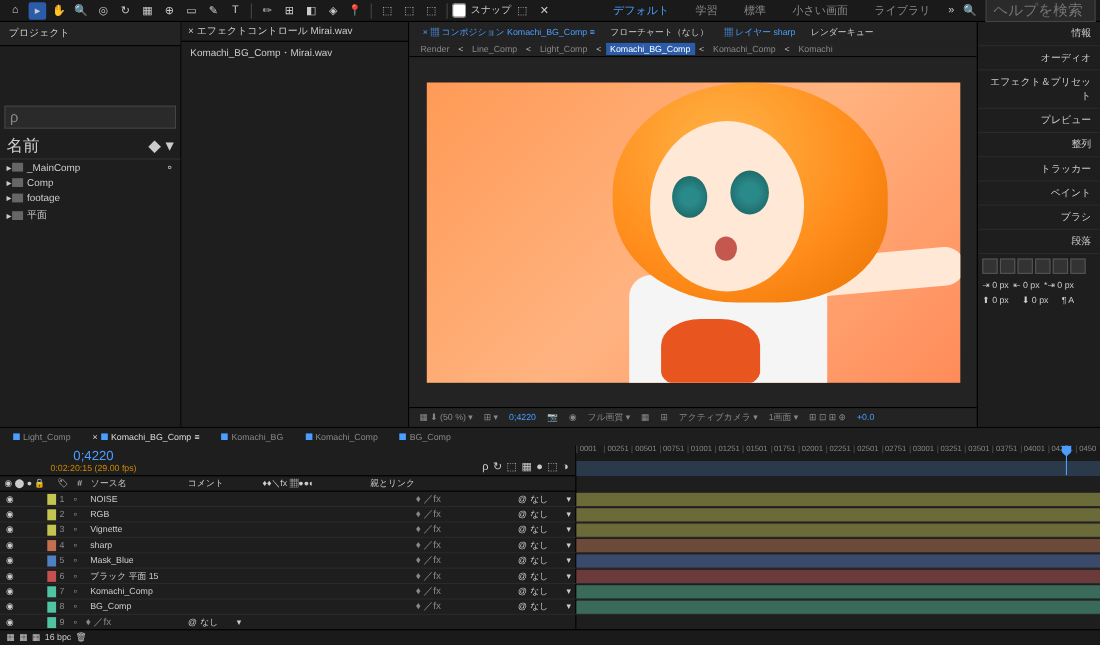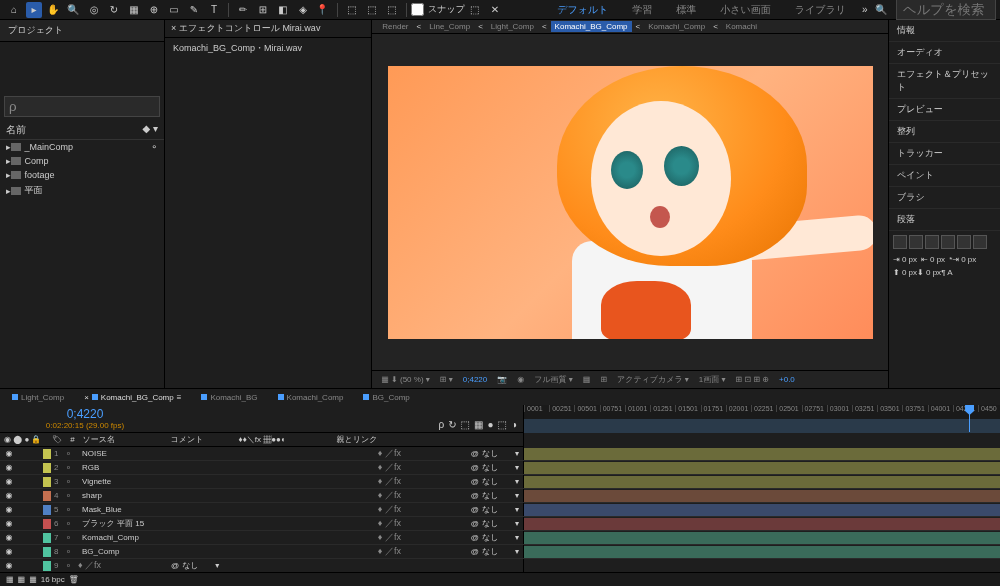--- a/index.html
+++ b/index.html
@@ -9,21 +9,21 @@
 .tool-icon.active { background: #2a5caa; border-radius: 2px; }
 .divider { width: 1px; height: 14px; background: #444; margin: 0 4px; }
 .top-right { margin-left: auto; display: flex; align-items: center; gap: 8px; }
 .workspace-tab { padding: 2px 8px; color: #888; cursor: pointer; }
 .workspace-tab.active { color: #4a9eff; }
 .search-box { background: #2a2a2a; border: 1px solid #444; padding: 2px 6px; color: #888; width: 100px; }
 .main-area { display: flex; height: 368px; }
 .left-panel { width: 165px; background: #1e1e1e; border-right: 1px solid #000; display: flex; flex-direction: column; }
 .panel-tab { padding: 4px 8px; background: #232323; border-bottom: 1px solid #000; font-size: 9px; }
 .panel-search { margin: 4px; padding: 2px 4px; background: #2a2a2a; border: 1px solid #444; color: #888; }
-.project-header { display: flex; padding: 2px 6px; border-bottom: 1px solid #333; font-size: 10px; }
+.project-header { display: flex; padding: 2px 6px; border-bottom: 1px solid #333; font-size: 15px; }
 .project-item { display: flex; align-items: center; padding: 2px 6px; font-size: 9px; cursor: pointer; }
 .folder-icon { width: 10px; height: 8px; background: #666; margin-right: 4px; }
 .center-panel { flex: 1; background: #1e1e1e; display: flex; flex-direction: column; }
 .center-tabs { height: 18px; display: flex; align-items: center; padding: 0 6px; font-size: 9px; gap: 12px; border-bottom: 1px solid #000; }
 .comp-tabs { height: 18px; display: flex; align-items: center; padding: 0 6px; font-size: 8px; gap: 2px; background: #232323; }
 .comp-tab { padding: 2px 6px; color: #4a9eff; }
 .breadcrumb { height: 14px; display: flex; align-items: center; padding: 0 6px; font-size: 8px; gap: 4px; background: #232323; border-bottom: 1px solid #000; }
 .bc-item { padding: 1px 4px; color: #888; }
 .bc-item.active { background: #2a5caa; color: #fff; }
 .viewer { flex: 1; display: flex; align-items: center; justify-content: center; background: #232323; padding: 12px; }
@@ -31,21 +31,21 @@
 .char-hair { position: absolute; top: 0; left: 35%; width: 250px; height: 200px; background: radial-gradient(ellipse at 40% 30%, #ffb347 0%, #ff8c1a 60%, #e67300 100%); border-radius: 50% 50% 40% 45%; }
 .char-face { position: absolute; top: 35px; left: 42%; width: 140px; height: 155px; background: #ffe8d6; border-radius: 50%; }
 .char-eye1 { position: absolute; top: 85px; left: 46%; width: 32px; height: 38px; background: radial-gradient(circle, #2a8a8a 30%, #1a5a5a 100%); border-radius: 50%; }
 .char-eye2 { position: absolute; top: 80px; left: 57%; width: 35px; height: 40px; background: radial-gradient(circle, #2a8a8a 30%, #1a5a5a 100%); border-radius: 50%; }
 .char-mouth { position: absolute; top: 140px; left: 54%; width: 20px; height: 22px; background: #c4574e; border-radius: 50%; }
 .char-body { position: absolute; top: 175px; left: 38%; width: 180px; height: 120px; background: #f5f5f5; border-radius: 20px 20px 0 0; }
 .char-arm { position: absolute; top: 155px; left: 68%; width: 160px; height: 35px; background: #ffe8d6; border-radius: 20px; transform: rotate(-5deg); }
 .char-chest { position: absolute; top: 215px; left: 44%; width: 90px; height: 60px; background: #e8551e; border-radius: 40% 40% 20% 20%; }
 .viewer-controls { height: 18px; background: #232323; display: flex; align-items: center; padding: 0 6px; gap: 4px; font-size: 8px; border-top: 1px solid #000; }
 .vc-item { padding: 1px 3px; color: #888; }
-.right-panel { width: 112px; background: #1e1e1e; border-left: 1px solid #000; }
+.right-panel { width: 112px; background: #1e1e1e; border-left: 1px solid #000; text-align: right; }
 .rp-item { padding: 4px 8px; font-size: 9px; border-bottom: 1px solid #2a2a2a; cursor: pointer; }
 .align-grid { display: grid; grid-template-columns: repeat(6, 14px); gap: 2px; padding: 4px; }
 .align-btn { width: 14px; height: 14px; background: #333; border: 1px solid #555; }
 .timeline { height: 198px; background: #1e1e1e; border-top: 1px solid #000; display: flex; flex-direction: column; }
 .tl-tabs { height: 16px; display: flex; align-items: center; padding: 0 6px; font-size: 8px; gap: 8px; }
 .tl-tab { padding: 2px 6px; color: #888; display: flex; align-items: center; gap: 3px; }
 .tl-tab.active { color: #ddd; }
 .tl-dot { width: 6px; height: 6px; background: #4a9eff; }
 .tl-header { height: 28px; display: flex; border-bottom: 1px solid #000; }
 .tl-left { width: 524px; display: flex; border-right: 1px solid #000; }
@@ -148,20 +148,26 @@
 
   <div class="center-panel">
     <div class="center-tabs">
       <span>× <span>エフェクトコントロール Mirai.wav</span></span>
     </div>
     <div style="padding:4px 8px;font-size:9px">Komachi_BG_Comp・Mirai.wav</div>
     <div style="flex:1"></div>
   </div>
 
   <div style="flex:2.5;background:#1e1e1e;display:flex;flex-direction:column;border-left:1px solid #000">
+    <div class="comp-tabs">
+      <span class="comp-tab">× ▦ <span>コンポジション</span> <span>Komachi_BG_Comp</span> ≡</span>
+      <span style="padding:2px 6px">フローチャート（なし）</span>
+      <span class="comp-tab">▦ <span>レイヤー sharp</span></span>
+      <span style="padding:2px 6px">レンダーキュー</span>
+    </div>
     <div class="breadcrumb">
       <span class="bc-item">Render</span>&lt;
       <span class="bc-item">Line_Comp</span>&lt;
       <span class="bc-item">Light_Comp</span>&lt;
       <span class="bc-item active">Komachi_BG_Comp</span>&lt;
       <span class="bc-item">Komachi_Comp</span>&lt;
       <span class="bc-item">Komachi</span>
     </div>
     <div class="viewer">
       <div class="canvas">
@@ -207,21 +213,21 @@
         <div class="align-btn"></div>
         <div class="align-btn"></div>
         <div class="align-btn"></div>
         <div class="align-btn"></div>
     </div>
     <div style="display:flex;gap:4px;padding:2px 4px;font-size:8px">
       <span>⇥ <span>0 px</span></span>
       <span>⇤ <span>0 px</span></span>
       <span>*⇥ <span>0 px</span></span>
     </div>
-    <div style="display:flex;gap:0;padding:2px 4px;font-size:8px">
+    <div style="display:flex;gap:12px;padding:2px 4px;font-size:8px">
       <span>⬆ <span>0 px</span></span>
       <span>⬇ <span>0 px</span></span>
       <span>¶ A</span>
     </div>
   </div>
 </div>
 
 <div class="timeline">
   <div class="tl-tabs">
     <span class="tl-tab">

